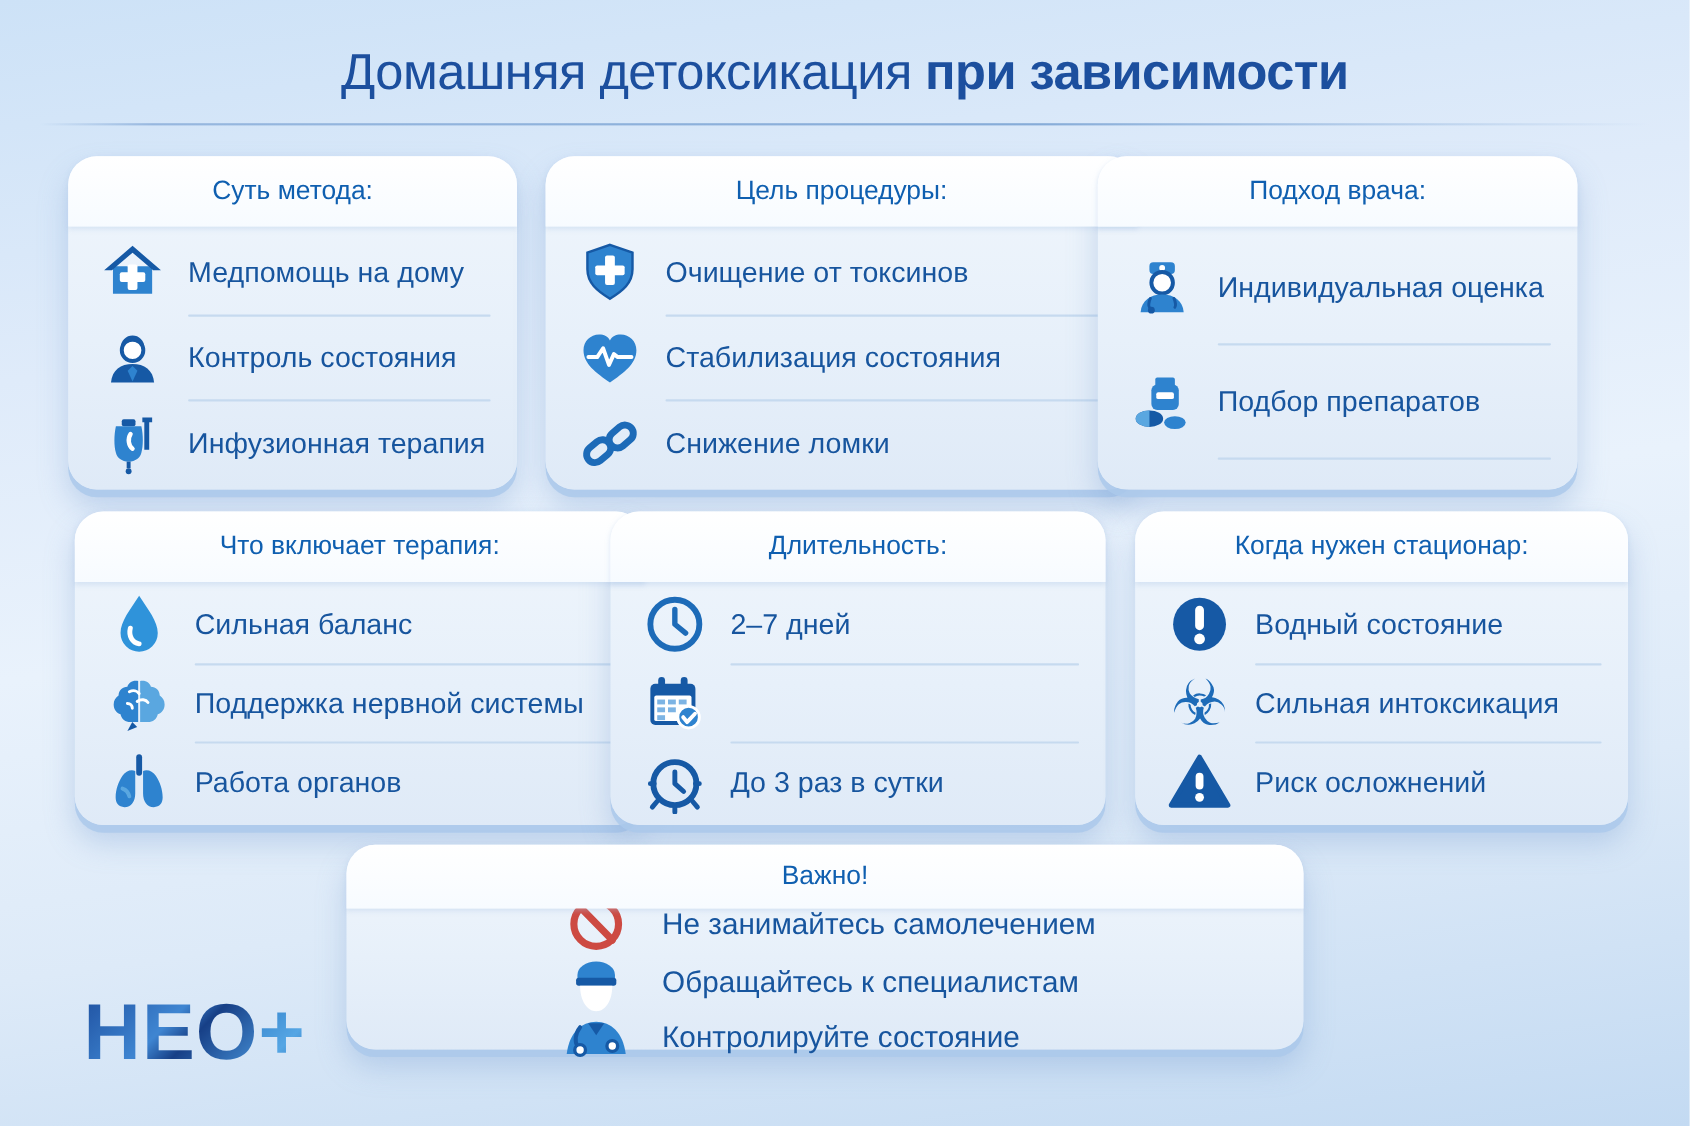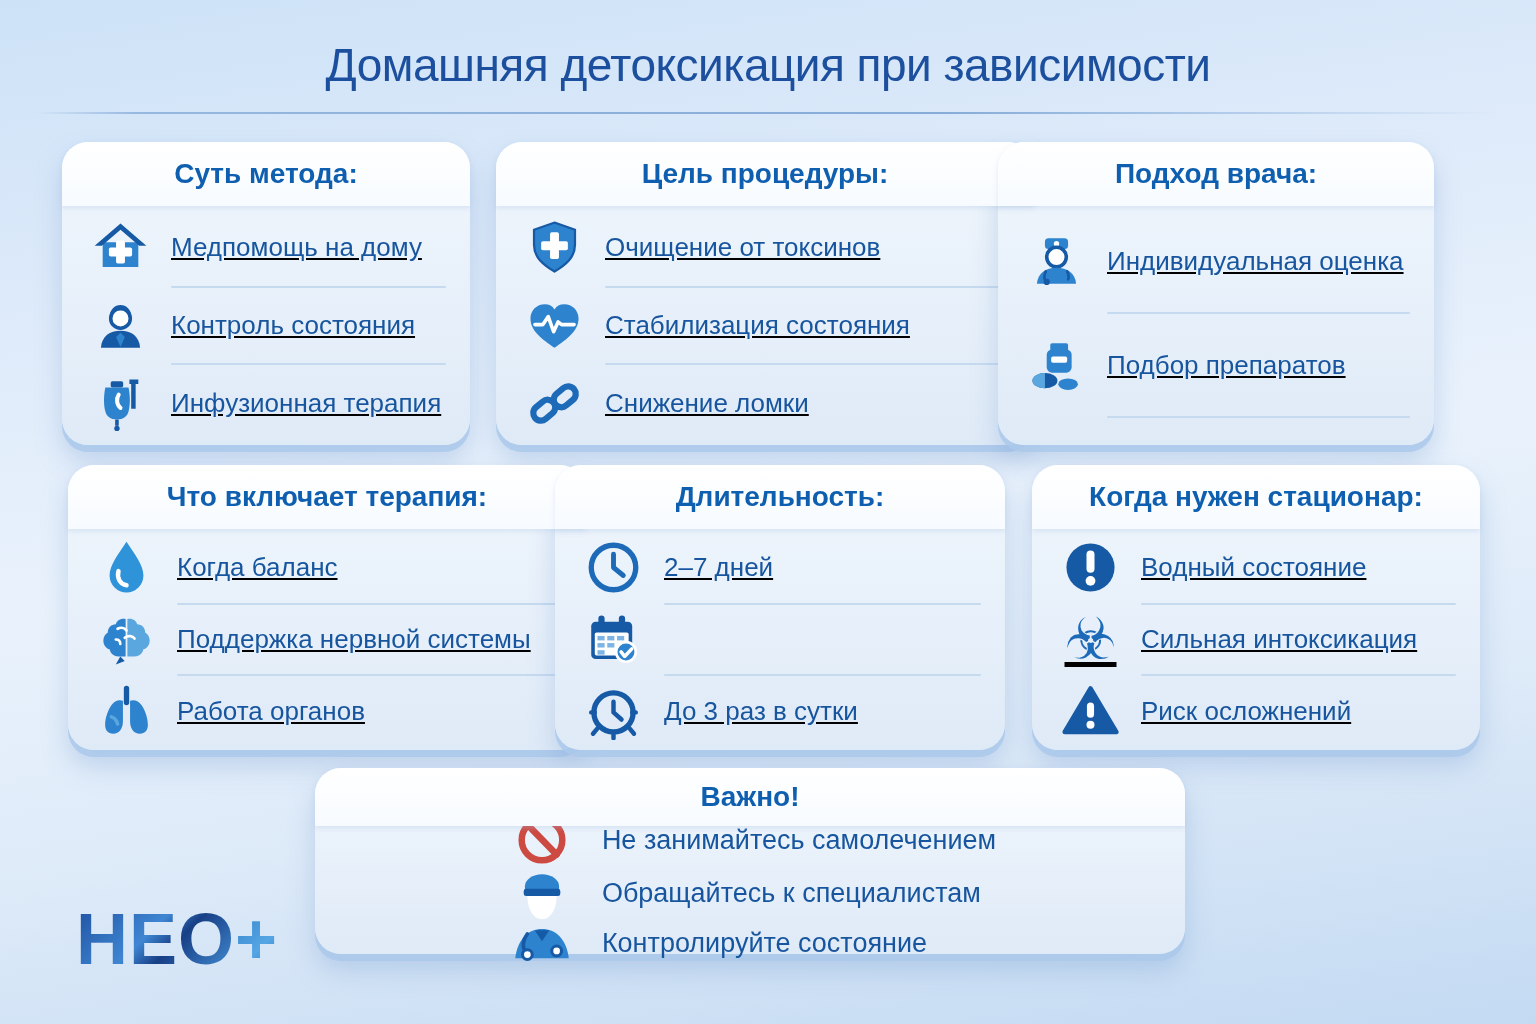--- a/index.html
+++ b/index.html
@@ -6,40 +6,40 @@
   body{
     width:1536px;height:1024px;position:relative;overflow:hidden;
     font-family:"Liberation Sans","DejaVu Sans",sans-serif;
     background:linear-gradient(172deg,#cde2f7 0%,#dfebfa 28%,#e9f2fc 50%,#ddeaf8 72%,#c3daf2 100%);
   }
   .page-title{
     position:absolute;top:38px;left:0;width:100%;text-align:center;
     font-size:46px;color:#1c4f9e;letter-spacing:-0.5px;white-space:nowrap;
   }
   .page-title .t-bold{font-weight:normal;}
-  .page-title .t-rest{font-weight:normal;margin-left:12px;}
+  .page-title .t-rest{font-weight:bold;margin-left:12px;}
   .title-divider{
     position:absolute;top:112px;left:36px;width:1464px;height:2px;border:0;margin:0;
     background:linear-gradient(90deg,rgba(140,175,218,0) 0%,rgba(140,175,218,.85) 7%,rgba(125,165,212,.9) 62%,rgba(140,175,218,0) 100%);
   }
   .card{
     position:absolute;border-radius:26px;
     background:linear-gradient(180deg,#f0f6fc 0%,#e7f0fa 55%,#dfeaf7 100%);
     box-shadow:0 7px 0 rgba(171,201,235,.85), 0 16px 26px rgba(120,158,208,.35);
   }
   .card-header{
     height:64px;line-height:64px;border-radius:26px 26px 0 0;text-align:center;
     background:linear-gradient(180deg,#ffffff 0%,#f7fbff 100%);
-    font-weight:bold;font-size:28px;color:#0f5fb0;
+    font-weight:normal;font-size:24px;color:#0f5fb0;
     box-shadow:0 2px 5px rgba(168,195,228,.35);
     position:relative;z-index:1;white-space:nowrap;
   }
   .card-body{
     height:calc(100% - 64px);display:flex;flex-direction:column;justify-content:space-evenly;
-    padding:4px 24px 4px 30px;box-sizing:border-box;text-decoration:underline;
+    padding:4px 24px 4px 30px;box-sizing:border-box;
   }
   .item{display:flex;align-items:center;gap:22px;}
   .icon-box{width:57px;height:57px;flex:0 0 57px;display:flex;align-items:center;justify-content:center;}
   .icon-box svg{width:100%;height:100%;display:block;}
   .label{font-size:26px;color:#17559e;white-space:nowrap;}
   .sep{height:2px;background:#c6daef;border-radius:1px;margin-left:79px;}
   .bio-glyph{font-family:"DejaVu Sans",sans-serif;font-size:58px;line-height:1;color:#1d6bb8;font-weight:bold;}
   
   .imp .card-header{height:58px;line-height:58px;border-radius:26px 26px 0 0;}
   .imp-body{height:calc(100% - 58px);display:flex;align-items:center;justify-content:center;box-sizing:border-box;}
@@ -188,21 +188,21 @@
 <section class="card" style="left:68px;top:465px;width:518px;height:285px">
   <div class="card-header">Что включает терапия:</div>
   <div class="card-body">
     <div class="item">
       <span class="icon-box">
         <svg viewBox="0 0 64 64">
             <path d="M32 3C23 17 13 29 13 41a19 19 0 0 0 38 0C51 29 41 17 32 3z" fill="#2f93da"></path>
             <path d="M23 36c-2 8 2 15 9 16" stroke="#fff" stroke-width="5" fill="none" stroke-linecap="round"></path>
           </svg>
       </span>
-      <span class="label">Когда баланс</span>
+      <span class="label">Сильная баланс</span>
     </div>
     <div class="sep"></div>
     <div class="item">
       <span class="icon-box">
         <svg viewBox="0 0 64 64">
             <path d="M31 9c-6-1-10 2-11 6-5 0-9 4-9 9-3 2-5 5-5 9 0 5 3 9 7 10 1 5 5 8 10 8h8z" fill="#2e83cf"></path>
             <path d="M33 9c6-1 10 2 11 6 5 0 9 4 9 9 3 2 5 5 5 9 0 5-3 9-7 10-1 5-5 8-10 8h-8z" fill="#5aa7e0"></path>
             <path d="M22 20c4-2 8-1 10 2M30 30c4-3 9-2 11 1M20 32c3 0 5 2 5 5" stroke="#fff" stroke-width="3" fill="none" stroke-linecap="round"></path>
             <path d="M25 51l-5 9 10-4z" fill="#1659a5"></path>
           </svg>

